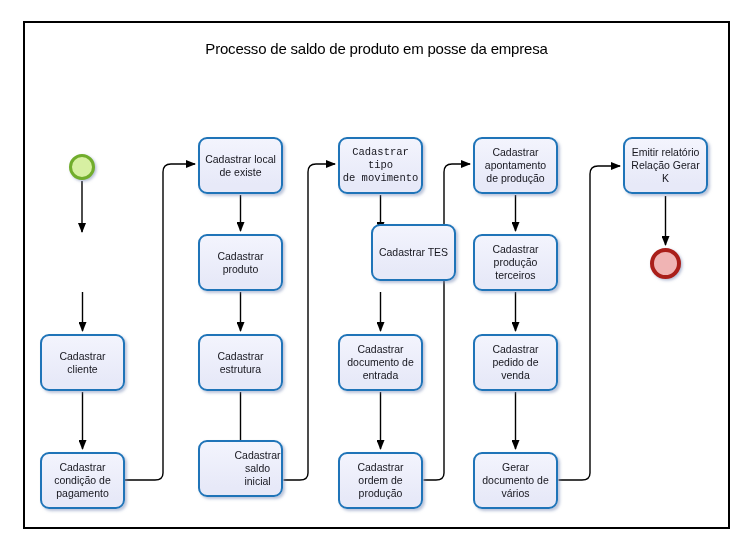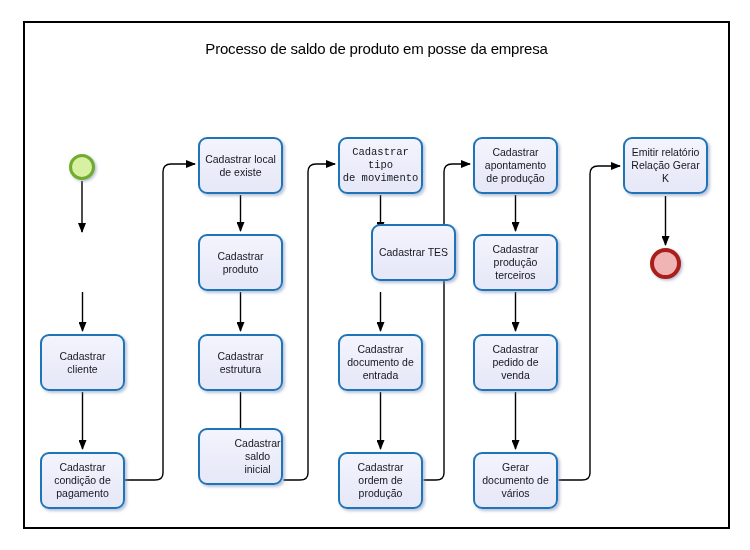--- a/index.html
+++ b/index.html
@@ -92,21 +92,21 @@
   <div class="task" style="left:40px;top:452px;">Cadastrar
 condição de
 pagamento</div>
 
   <div class="task" style="left:198px;top:137px;">Cadastrar local
 de existe</div>
   <div class="task" style="left:198px;top:234px;">Cadastrar
 produto</div>
   <div class="task" style="left:198px;top:334px;">Cadastrar
 estrutura</div>
-  <div class="task" style="left:198px;top:428px;padding-left:36px;">Cadastrar saldo
+  <div class="task" style="left:198px;top:440px;padding-left:36px;">Cadastrar saldo
 inicial</div>
 
   <div class="task" style="left:338px;top:137px;font-family:Liberation Mono, monospace;">Cadastrar tipo
 de movimento</div>
   <div class="task" style="left:338px;top:224px;margin-left:33px;">Cadastrar TES</div>
   <div class="task" style="left:338px;top:334px;">Cadastrar
 documento de
 entrada</div>
   <div class="task" style="left:338px;top:452px;">Cadastrar
 ordem de

